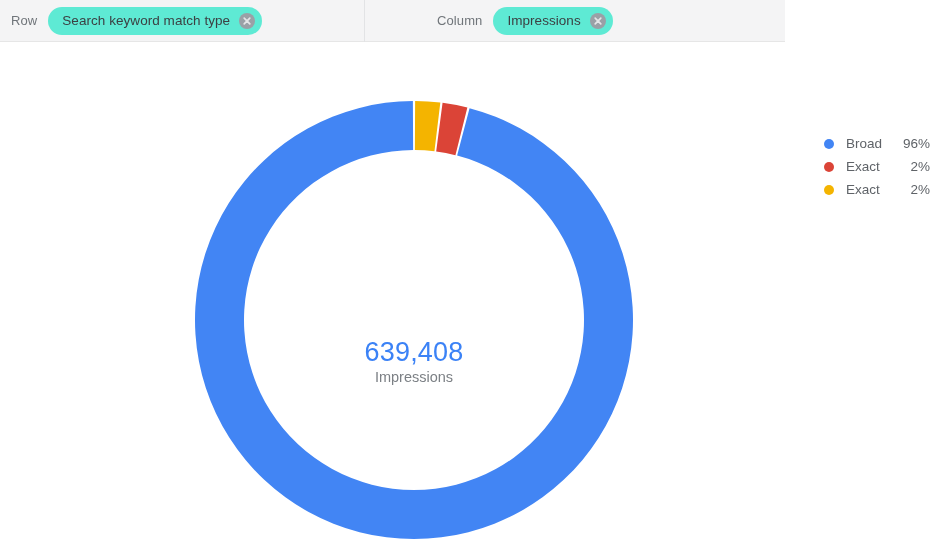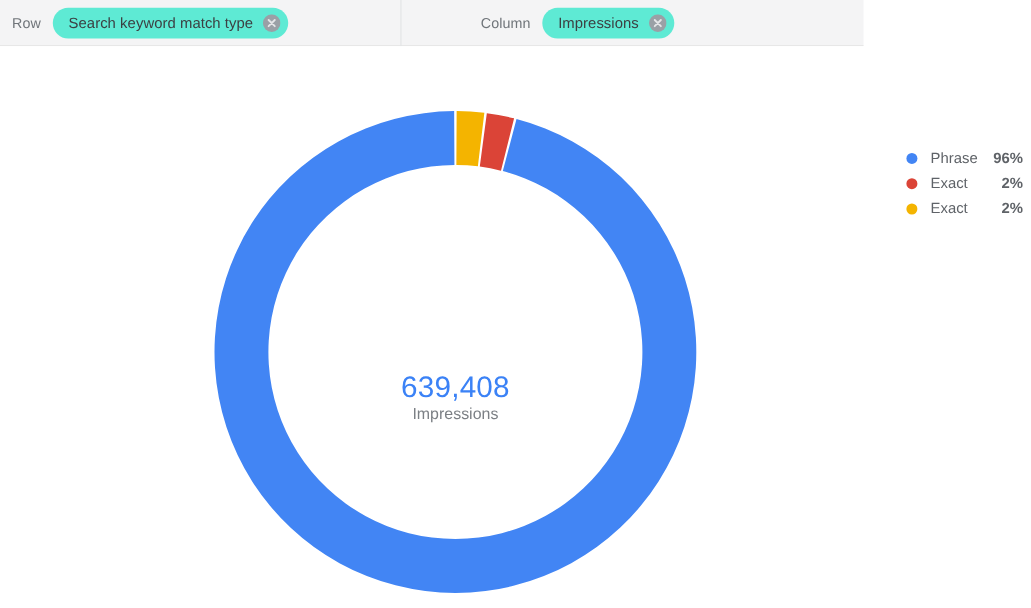--- a/index.html
+++ b/index.html
@@ -141,21 +141,20 @@
     margin-left: 12px;
     white-space: nowrap;
     flex: 1 1 auto;
   }
   .legend-pct {
     font-size: 13.5px;
     color: #5f6368;
     text-align: right;
     white-space: nowrap;
     flex: 0 0 auto;
-    font-weight: bold;
   }
 </style>
 </head>
 <body>
 
 <div class="filter-bar">
 
   <div class="filter-group row-group">
     <span class="group-label">Row</span>
     <span class="chip">
@@ -198,21 +197,21 @@
 
   <div class="center-label">
     <div class="center-value">639,408</div>
     <div class="center-caption">Impressions</div>
   </div>
 
   <div class="legend">
 
     <div class="legend-item">
       <span class="legend-dot" style="background:#4285F4"></span>
-      <span class="legend-label">Phrase</span>
+      <span class="legend-label">Broad</span>
       <span class="legend-pct">96%</span>
     </div>
 
     <div class="legend-item">
       <span class="legend-dot" style="background:#DB4437"></span>
       <span class="legend-label">Exact</span>
       <span class="legend-pct">2%</span>
     </div>
 
     <div class="legend-item">

